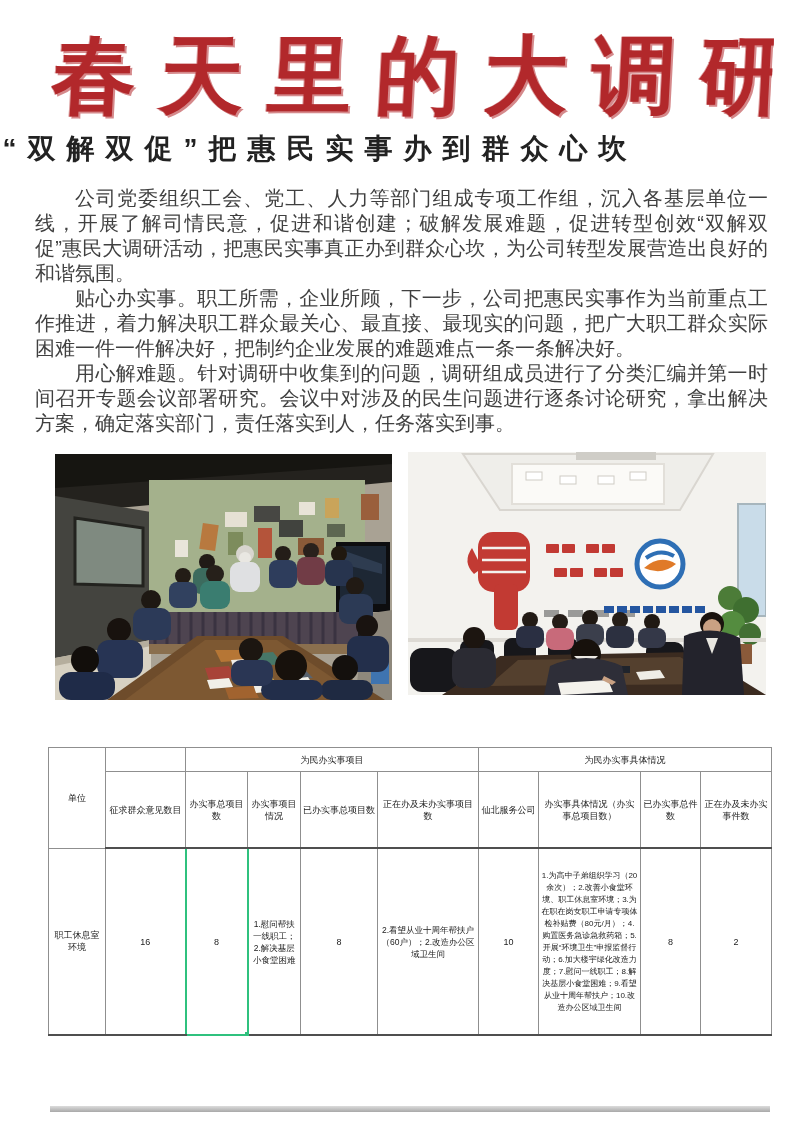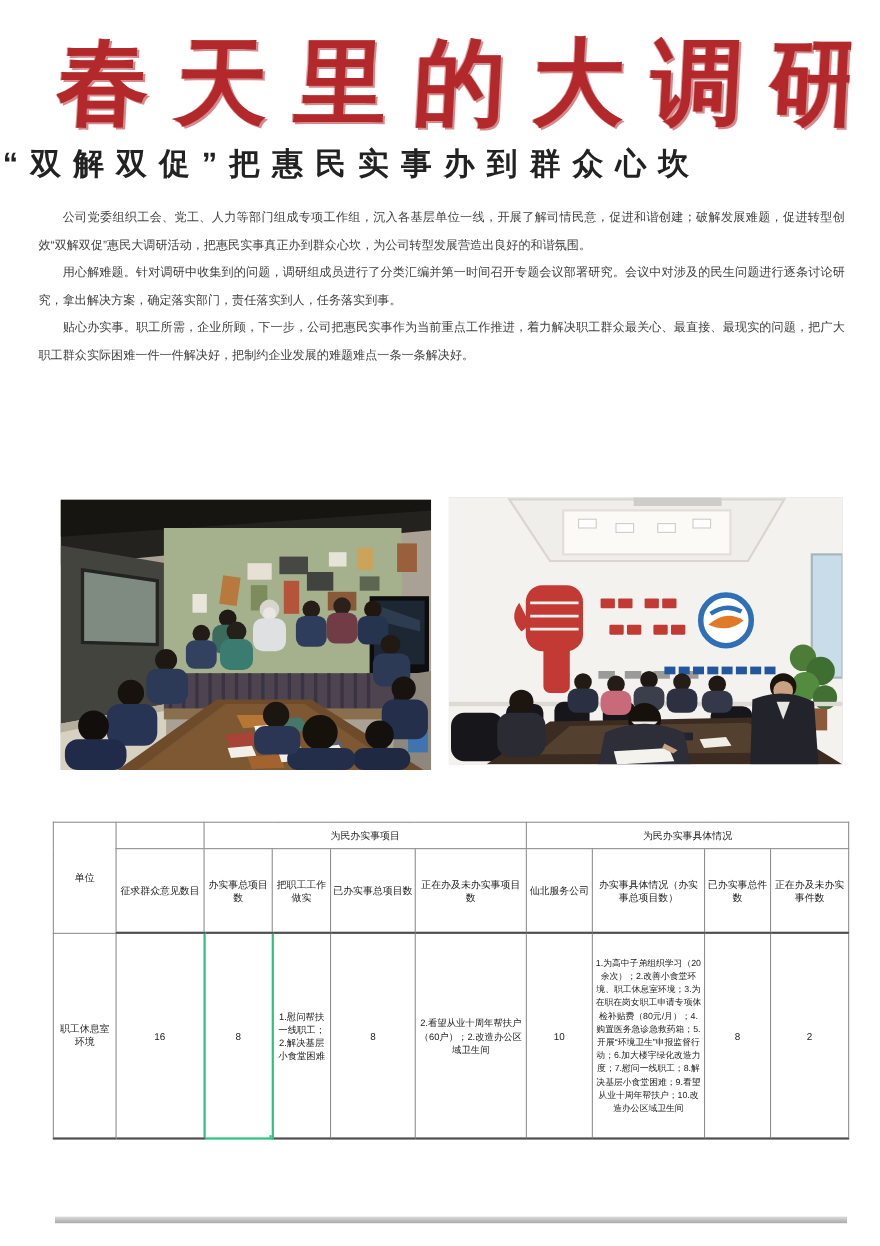--- a/index.html
+++ b/index.html
@@ -19,21 +19,21 @@
     white-space:nowrap;letter-spacing:24px;overflow:hidden;
   }
   .sub-title{
     position:absolute;left:0;top:130px;width:640px;text-align:center;
     font-size:28px;font-weight:bold;color:#222;letter-spacing:11px;
     white-space:nowrap;
   }
   
   .article{
     position:absolute;left:35px;top:186px;width:733px;
-    font-size:11px;line-height:25px;color:#404040;text-align:justify;
+    font-size:20px;line-height:25px;color:#404040;text-align:justify;
   }
   .article p{margin:0;text-indent:2em;}
   
   .photo{position:absolute;overflow:hidden;background:#ddd;}
   .photo svg{display:block;}
   #photoL{left:55px;top:454px;width:337px;height:246px;}
   #photoR{left:408px;top:452px;width:358px;height:243px;}
   
   .tbl-wrap{position:absolute;left:48px;top:747px;width:723px;}
   table.report{
@@ -66,22 +66,22 @@
   }
 </style>
 </head>
 <body>
 
 <div class="cal-title">春天里的大调研</div>
 <div class="sub-title">“双解双促”把惠民实事办到群众心坎</div>
 
 <div class="article">
   <p>公司党委组织工会、党工、人力等部门组成专项工作组，沉入各基层单位一线，开展了解司情民意，促进和谐创建；破解发展难题，促进转型创效“双解双促”惠民大调研活动，把惠民实事真正办到群众心坎，为公司转型发展营造出良好的和谐氛围。</p>
+  <p>贴心办实事。职工所需，企业所顾，下一步，公司把惠民实事作为当前重点工作推进，着力解决职工群众最关心、最直接、最现实的问题，把广大职工群众实际困难一件一件解决好，把制约企业发展的难题难点一条一条解决好。</p>
   <p>用心解难题。针对调研中收集到的问题，调研组成员进行了分类汇编并第一时间召开专题会议部署研究。会议中对涉及的民生问题进行逐条讨论研究，拿出解决方案，确定落实部门，责任落实到人，任务落实到事。</p>
-  <p>贴心办实事。职工所需，企业所顾，下一步，公司把惠民实事作为当前重点工作推进，着力解决职工群众最关心、最直接、最现实的问题，把广大职工群众实际困难一件一件解决好，把制约企业发展的难题难点一条一条解决好。</p>
 </div>
 
 <div class="photo" id="photoL">
   <svg width="337" height="246" viewBox="0 0 337 246" xmlns="http://www.w3.org/2000/svg">
     <rect x="0" y="0" width="337" height="246" fill="#a9a294"></rect>
 
     <path d="M0,0 H337 V28 L0,60 Z" fill="#24221e"></path>
     <path d="M0,0 H337 V10 L0,34 Z" fill="#161511"></path>
 
     <path d="M0,42 L96,58 V190 L0,212 Z" fill="#44443f"></path>
@@ -324,21 +324,21 @@
     <tbody>
         <tr class="grp">
       <th rowspan="2">单位</th>
       <th></th>
       <th colspan="4">为民办实事项目</th>
       <th colspan="4">为民办实事具体情况</th>
     </tr>
     <tr class="hdr">
       <th>征求群众意见数目</th>
       <th>办实事总项目数</th>
-      <th>把职工工作做实</th>
+      <th>办实事项目情况</th>
       <th>已办实事总项目数</th>
       <th>正在办及未办实事项目数</th>
       <th>仙北服务公司</th>
       <th>办实事具体情况（办实事总项目数）</th>
       <th>已办实事总件数</th>
       <th>正在办及未办实事件数</th>
     </tr>
     <tr class="data">
       <td>职工休息室环境</td>
       <td>16</td>

